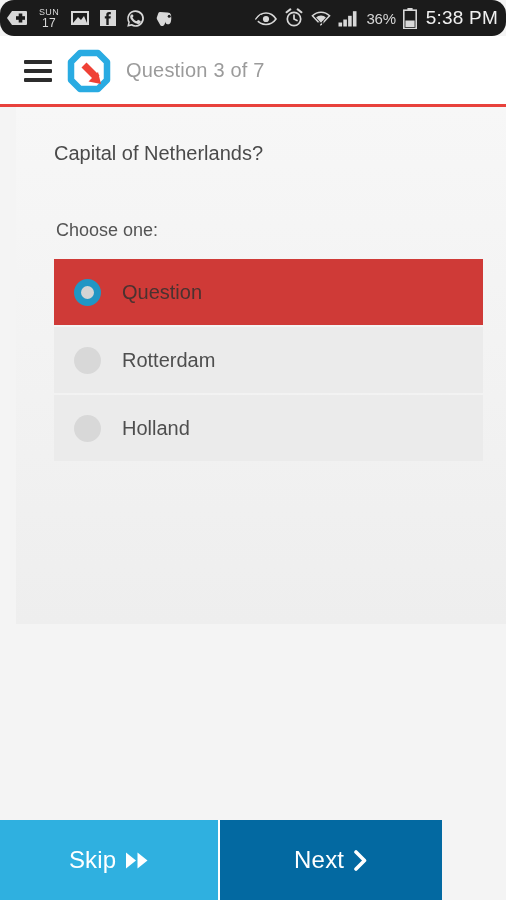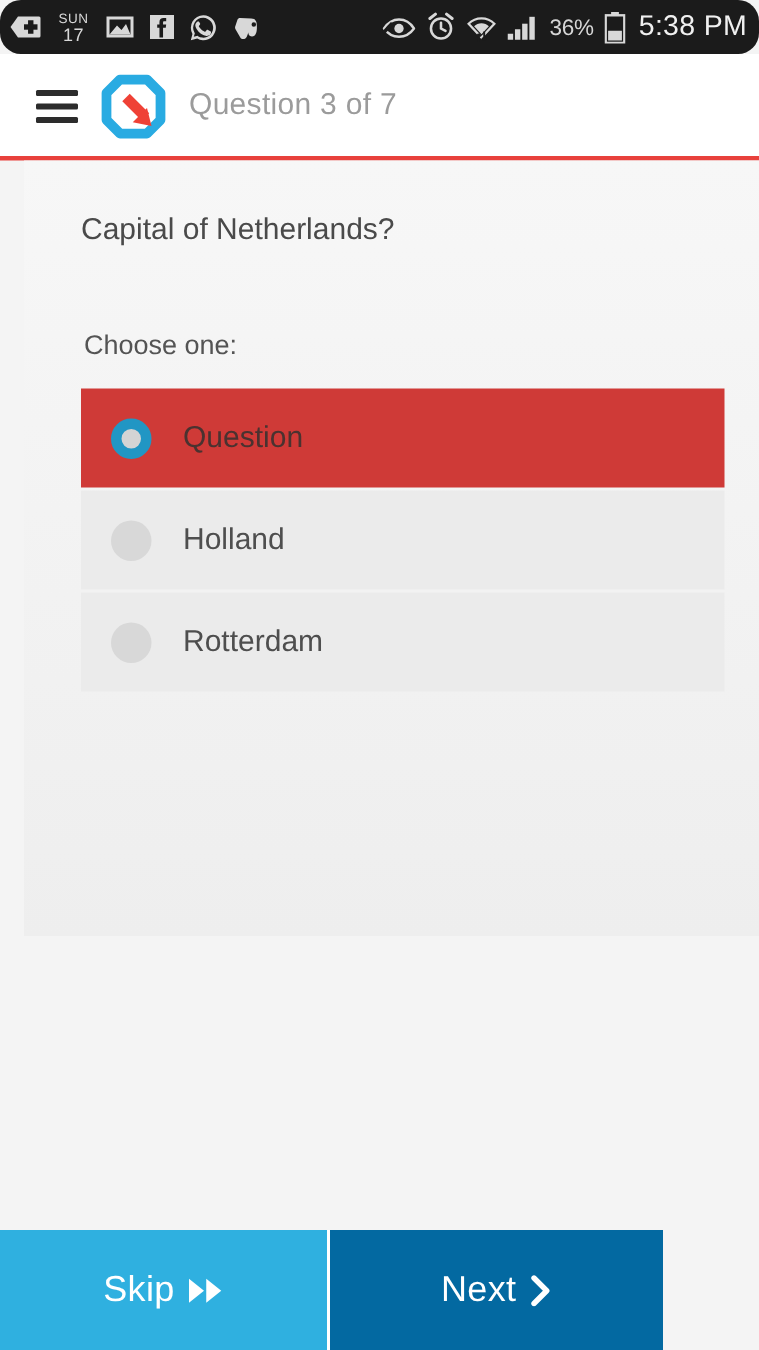--- a/index.html
+++ b/index.html
@@ -352,26 +352,26 @@
 
   <div class="options">
 
     <div class="option-row selected">
       <span class="radio"></span>
       <span class="option-label">Question</span>
     </div>
 
     <div class="option-row">
       <span class="radio"></span>
-      <span class="option-label">Holland</span>
+      <span class="option-label">Rotterdam</span>
     </div>
 
     <div class="option-row">
       <span class="radio"></span>
-      <span class="option-label">Rotterdam</span>
+      <span class="option-label">Holland</span>
     </div>
 
   </div>
 </div>
 
 <div class="footer">
 
   <div class="fbtn fbtn-skip">
     <span>Skip</span>
     <span class="fbtn-glyph">

